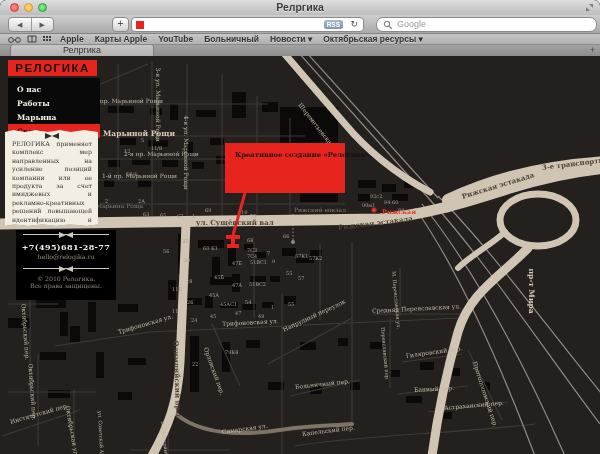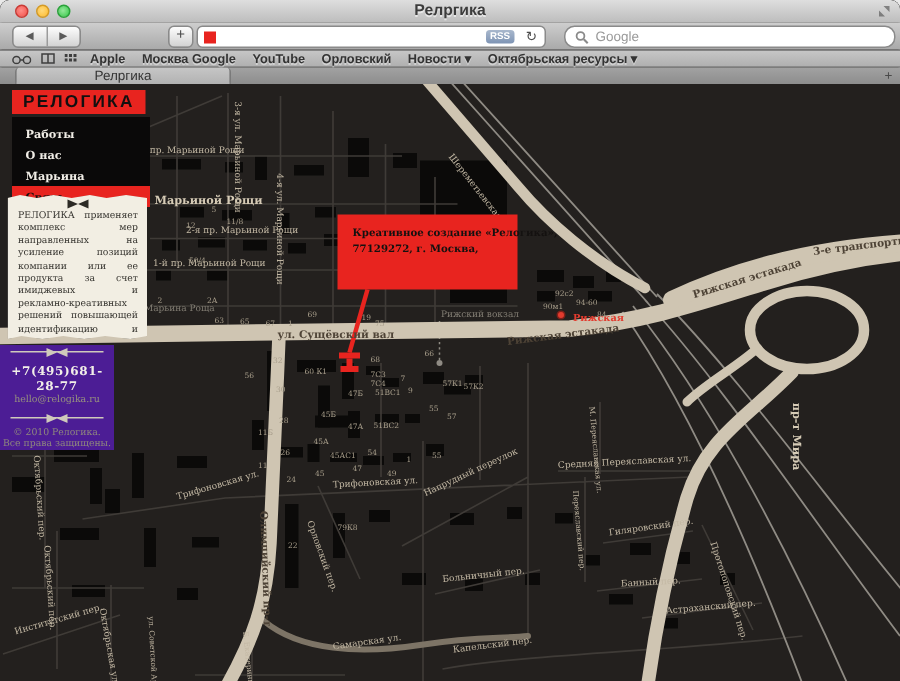--- a/index.html
+++ b/index.html
@@ -51,21 +51,21 @@
   .co-line{font-family:"DejaVu Serif",serif;font-size:6.8px;font-weight:bold;color:#141110;line-height:10.5px;white-space:nowrap;}
   
   .sb{position:absolute;left:0;top:0;z-index:40;}
   .logo{position:absolute;left:8px;top:4px;width:89px;height:16px;background:#e8241f;color:#121010;font-weight:900;font-size:11.5px;letter-spacing:1.5px;text-align:center;line-height:16px;}
   .menu{position:absolute;left:8px;top:22px;width:92px;height:53px;background:#0a0909;padding-top:4px;box-sizing:border-box;}
   .menu-item{font-family:"DejaVu Serif",serif;font-size:7.5px;font-weight:bold;color:#f0ede6;padding:2.5px 0 2.5px 9px;}
   .menu-item.active{background:#e8241f;color:#17100f;}
   .paper{position:absolute;left:5px;top:74px;width:93px;height:96px;background:#f2eee3;box-shadow:0 1px 3px rgba(0,0,0,.6);clip-path:polygon(0 2px,9% 0,21% 2px,33% 0,46% 2px,59% 0,71% 2px,85% 0,100% 2px,100% calc(100% - 2px),88% 100%,70% calc(100% - 2px),55% 100%,40% calc(100% - 2px),25% 100%,10% calc(100% - 2px),0 100%);}
   .paper .orn{position:absolute;left:50%;top:3px;transform:translateX(-50%);}
   .about{position:absolute;left:7px;right:6px;top:10px;font-family:"DejaVu Serif",serif;font-size:6.2px;line-height:8.4px;color:#35332e;text-align:justify;}
-  .infobox{position:absolute;left:0;top:174px;width:76px;height:70px;background:#4c1d95;}
+  .infobox{position:absolute;left:16px;top:174px;width:100px;height:70px;background:#000000;}
   .divider{position:relative;margin:0 7px;border-top:1px solid #cfc9bb;}
   .orn{width:14px;height:6px;display:flex;}
   .orn b{display:block;width:0;height:0;border-top:3px solid transparent;border-bottom:3px solid transparent;}
   .orn b.l{border-left:7px solid currentColor;}
   .orn b.r{border-right:7px solid currentColor;}
   .divider .orn{position:absolute;left:50%;top:-3px;transform:translateX(-50%);color:#cfc9bb;}
   .paper .orn{color:#2c2a25;}
   .phone{margin-top:7px;text-align:center;font-family:"DejaVu Serif",serif;font-size:8px;font-weight:bold;color:#f2efe8;letter-spacing:.4px;}
   .email{text-align:center;font-family:"DejaVu Serif",serif;font-size:6.3px;color:#97917f;margin-top:1px;}
   .copy,.rights{text-align:center;font-family:"DejaVu Serif",serif;font-size:6.2px;color:#8f897d;}
@@ -117,23 +117,23 @@
       <svg width="10" height="8">
           <path d="M1 1h8v6H1z" fill="none" stroke="#3e3e3e" stroke-width="1"></path>
           <line x1="5" y1="1" x2="5" y2="7" stroke="#3e3e3e" stroke-width="1"></line>
         </svg>
       <svg width="9" height="8">
           <path d="M0 1h2v2H0zM3 1h2v2H3zM6 1h2v2H6zM0 4h2v2H0zM3 4h2v2H3zM6 4h2v2H6z" fill="#3e3e3e"></path>
         </svg>
     </span>
     <span style="display:flex;">
         <span class="bm-item">Apple</span>
-        <span class="bm-item">Москва Google</span>
+        <span class="bm-item">Карты Apple</span>
         <span class="bm-item">YouTube</span>
-        <span class="bm-item">Орловский</span>
+        <span class="bm-item">Больничный</span>
         <span class="bm-item">Новости ▾</span>
         <span class="bm-item">Октябрьская ресурсы ▾</span>
       </span>
   </div>
 
   <div class="tabbar">
     <div class="tab">Релргика</div>
     <div class="newtab">+</div>
   </div>
 
@@ -245,21 +245,21 @@
 
     <div>
         <span class="ml st" style="left: 88px; top: 41px;">4-й пр. Марьиной Рощи</span>
         <span class="ml stb" style="left: 103px; top: 73px;">Марьиной Рощи</span>
         <span class="ml st" style="left: 124px; top: 94px;">2-я пр. Марьиной Рощи</span>
         <span class="ml st" style="left: 102px; top: 116px;">1-й пр. Марьиной Рощи</span>
         <span class="ml dist" style="left: 96px; top: 146px;">Марьина Роща</span>
         <span class="ml st" style="left: 158px; top: 8px; transform: rotate(90deg);">3-я ул. Марьиной Рощи</span>
         <span class="ml st" style="left: 186px; top: 56px; transform: rotate(90deg);">4-я ул. Марьиной Рощи</span>
         <span class="ml st" style="left: 300px; top: 44px; transform: rotate(52deg);">Шереметьевская ул.</span>
-        <span class="ml road" style="left: 185px; top: 162px;">ул. Сущёвский вал</span>
+        <span class="ml road" style="left: 196px; top: 162px;">ул. Сущёвский вал</span>
         <span class="ml road" style="left: 338px; top: 167px; transform: rotate(-7deg);">Рижская эстакада</span>
         <span class="ml road" style="left: 462px; top: 136px; transform: rotate(-17deg);">Рижская эстакада</span>
         <span class="ml road" style="left: 542px; top: 107px; transform: rotate(-7deg);">3-е транспортное кольцо</span>
         <span class="ml dist" style="left: 294px; top: 150px;">Рижский вокзал</span>
         <span class="ml metro" style="left: 382px; top: 152px;">Рижская</span>
         <span class="ml stb" style="left: 531px; top: 208px; transform: rotate(90deg);">пр-т Мира</span>
         <span class="ml road" style="left: 176px; top: 280px; transform: rotate(88deg);">Олимпийский пр-т</span>
         <span class="ml st" style="left: 118px; top: 272px; transform: rotate(-16deg);">Трифоновская ул.</span>
         <span class="ml st" style="left: 222px; top: 264px; transform: rotate(-3deg);">Трифоновская ул.</span>
         <span class="ml st" style="left: 206px; top: 288px; transform: rotate(70deg);">Орловский пер.</span>
@@ -332,30 +332,29 @@
         <span class="mn" style="left: 370px; top: 137px;">92с2</span>
         <span class="mn" style="left: 362px; top: 146px;">90м1</span>
         <span class="mn" style="left: 384px; top: 143px;">94-60</span>
         <span class="mn" style="left: 398px; top: 151px;">84</span>
       </div>
     <div class="metro-dot"></div>
 
     <div class="callout">
       <div>
           <div class="co-line">Креативное создание «Релогика»,</div>
-          <div class="co-line">77129272, г. Москва,</div>
         </div>
     </div>
 
     <div class="sb">
       <div class="logo">РЕЛОГИКА</div>
       <div class="menu">
         <div>
+            <div class="menu-item">О нас</div>
             <div class="menu-item">Работы</div>
-            <div class="menu-item">О нас</div>
             <div class="menu-item">Марьина</div>
             <div class="menu-item active">Связь</div>
           </div>
       </div>
       <div class="paper">
         <span class="orn">
             <b class="l"></b>
             <b class="r"></b>
           </span>
         <div class="about">РЕЛОГИКА применяет комплекс мер направленных на усиление позиций компании или ее продукта за счет имиджевых и рекламно-креативных решений повышающей идентификацию и узнаваемость бренда, выделение компании или продукта из ряда аналогичных, создание долгосрочного предпочтения аудитории потребителей к бренду.</div>

